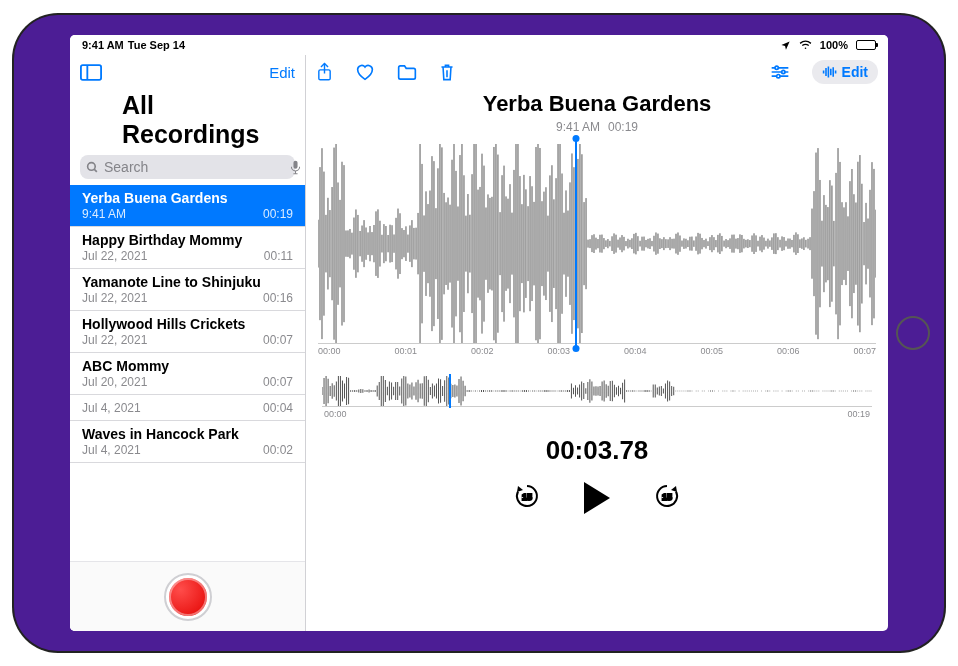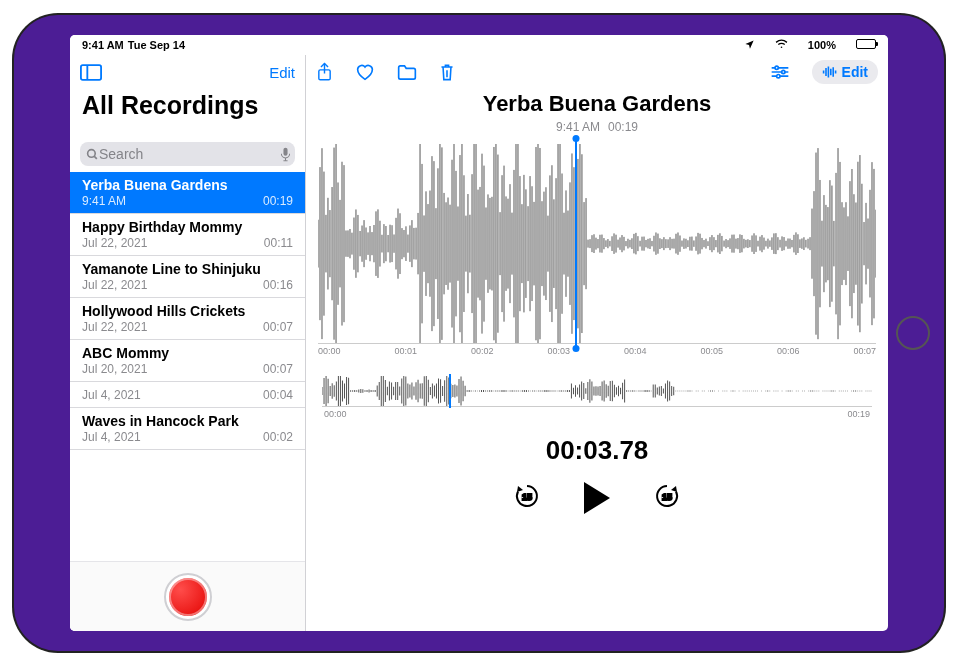--- a/index.html
+++ b/index.html
@@ -6,33 +6,33 @@
     body { background: #fff; display: flex; align-items: center; justify-content: center; width: 958px; height: 666px; }
     .device {
       width: 930px; height: 636px; border-radius: 44px; background: #4c1d95; position: relative;
       box-shadow: 0 0 0 2px #222;
       display: flex; align-items: center; justify-content: center;
     }
     .home-btn { position: absolute; right: 14px; top: 50%; transform: translateY(-50%); width: 34px; height: 34px; border-radius: 50%; border: 2px solid #555; }
     .screen { position: absolute; left: 56px; right: 56px; top: 20px; bottom: 20px; background: #fff; border-radius: 5px; overflow: hidden; display: flex; flex-direction: column; }
     .status-bar { height: 20px; display: flex; align-items: center; font-size: 11px; font-weight: 600; padding: 0 12px; background: #fff; justify-content: space-between; }
     .status-left { display: flex; gap: 4px; }
-    .status-right { display: flex; gap: 20px; }
+    .status-right { display: flex; align-items: center; gap: 8px; }
     .battery-icon { width: 20px; height: 10px; border: 1px solid #000; border-radius: 2px; position: relative; }
     .battery-icon::after { content:''; position:absolute; right:-3px; top:2px; width:2px; height:4px; background:#000; border-radius: 0 1px 1px 0;}
     .battery-fill { background:#000; height:100%; width:100%; }
     .wifi { font-size: 12px; }
     .content { flex: 1; display: flex; min-height: 0; }
     .sidebar { width: 236px; border-right: 1px solid #d1d1d5; display: flex; flex-direction: column; background: #fff; }
     .sidebar-toolbar { display: flex; align-items: center; justify-content: space-between; height: 34px; padding: 0 10px; }
     .sidebar-toolbar .icon { color: #007aff; }
     .edit-text { color:#007aff; font-size: 15px; }
-    .sidebar-title { font-size: 25px; font-weight: 700; padding: 2px 12px 22px; }
+    .sidebar-title { font-size: 25px; font-weight: 700; padding: 2px 12px 6px; margin-left: 40px; }
     .search-wrap { padding: 0 10px 6px; }
-    .search { display:flex; align-items:center; background:#e3e3e8; border-radius: 8px; padding: 4px 6px; color:#848489; }
+    .search { display:flex; align-items:center; background:#e3e3e8; border-radius: 8px; padding: 4px 6px; color:#848489; gap:5px; }
     .search input { border:none; background:transparent; outline:none; flex:1; font-size:14px; color:#000; }
     .search input::placeholder { color:#848489; }
     .list { flex:1; overflow:auto; }
     .item { padding: 5px 12px 5px; border-bottom: 1px solid #d9d9dd; }
     .item .row1 { font-size: 14px; font-weight: 600; color:#000; }
     .item .row2 { display:flex; justify-content:space-between; font-size: 12px; color:#8a8a8e; margin-top: 1px; }
     .item.selected { background:#0079ff; }
     .item.selected .row1, .item.selected .row2 { color:#fff; }
     .item.selected .row2 { color: rgba(255,255,255,0.85); }
     .record-bar { height: 70px; display:flex; align-items:center; justify-content:center; border-top:1px solid #e5e5e9; background:#fafafa; }

